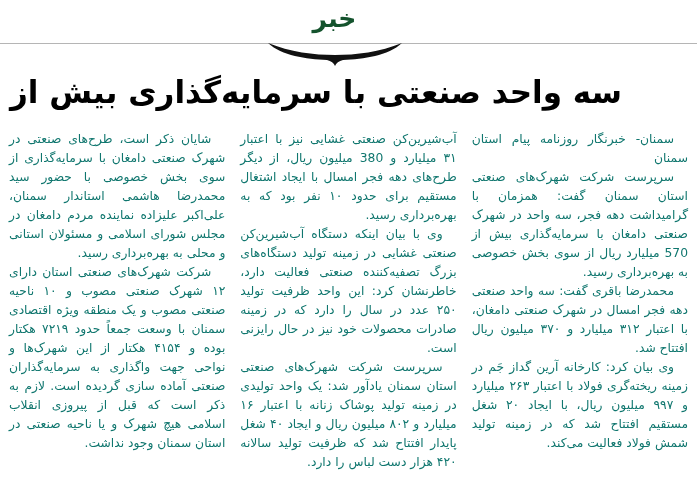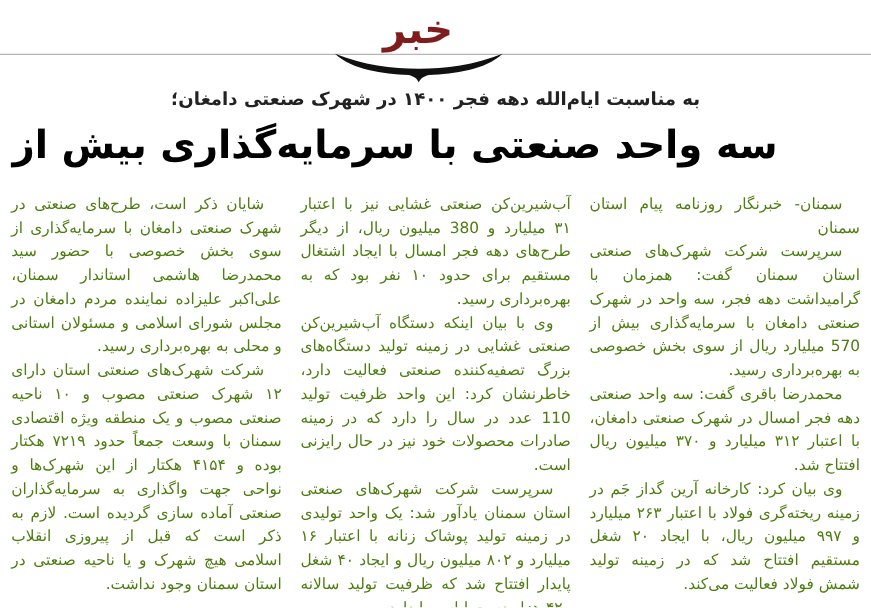--- a/index.html
+++ b/index.html
@@ -22,23 +22,23 @@
   .masthead {
     position: relative;
     height: 64px;
   }
   .section-title {
     position: absolute;
     top: 4px;
     left: 0;
     right: 28px;
     text-align: center;
-    font-size: 32px;
+    font-size: 25px;
     font-weight: bold;
-    color: #7f1d1d;
+    color: #14532d;
     letter-spacing: 1px;
   }
   .header-rule {
     position: absolute;
     top: 43px;
     left: 0;
     width: 100%;
     border: 0;
     border-top: 1px solid #b5b5b5;
     margin: 0;
@@ -81,21 +81,21 @@
   .col {
     flex: 1 1 0;
     min-width: 0;
   }
   .col p.para {
     margin: 0;
     font-size: 12.3px;
     line-height: 19px;
     text-align: justify;
     text-justify: inter-word;
-    color: #4d7c0f;
+    color: #0f766e;
   }
   .col p.para.indent {
     text-indent: 14px;
   }
 </style>
 </head>
 <body>
 
 <div class="page" dir="rtl">
 
@@ -106,36 +106,35 @@
       <path d="M 0 1
                C 22 10, 46 13, 67 13
                C 88 13, 112 10, 134 1
                C 120 14, 96 17, 75 18
                C 71 19, 68 21, 67 24
                C 66 21, 63 19, 59 18
                C 38 17, 14 14, 0 1 Z" fill="#111111"></path>
     </svg>
   </div>
 
-  <div class="kicker">به مناسبت ایام‌الله دهه فجر ۱۴۰۰ در شهرک صنعتی دامغان؛</div>
 
   <h1 class="headline">
     <span>سه واحد صنعتی با سرمایه‌گذاری بیش از</span><br>
   </h1>
 
   <div class="columns">
     <div class="col">
         <p class="para indent">سمنان- خبرنگار روزنامه پیام استان سمنان</p>
         <p class="para indent">سرپرست شرکت شهرک‌های صنعتی استان سمنان گفت: همزمان با گرامیداشت دهه فجر، سه واحد در شهرک صنعتی دامغان با سرمایه‌گذاری بیش از 570 میلیارد ریال از سوی بخش خصوصی به بهره‌برداری رسید.</p>
         <p class="para indent">محمدرضا باقری گفت: سه واحد صنعتی دهه فجر امسال در شهرک صنعتی دامغان، با اعتبار ۳۱۲ میلیارد و ۳۷۰ میلیون ریال افتتاح شد.</p>
         <p class="para indent">وی بیان کرد: کارخانه آرین گداز جَم در زمینه ریخته‌گری فولاد با اعتبار ۲۶۳ میلیارد و ۹۹۷ میلیون ریال، با ایجاد ۲۰ شغل مستقیم افتتاح شد که در زمینه تولید شمش فولاد فعالیت می‌کند.</p>
       </div>
     <div class="col">
         <p class="para">آب‌شیرین‌کن صنعتی غشایی نیز با اعتبار ۳۱ میلیارد و 380 میلیون ریال، از دیگر طرح‌های دهه فجر امسال با ایجاد اشتغال مستقیم برای حدود ۱۰ نفر بود که به بهره‌برداری رسید.</p>
-        <p class="para indent">وی با بیان اینکه دستگاه آب‌شیرین‌کن صنعتی غشایی در زمینه تولید دستگاه‌های بزرگ تصفیه‌کننده صنعتی فعالیت دارد، خاطرنشان کرد: این واحد ظرفیت تولید 110 عدد در سال را دارد که در زمینه صادرات محصولات خود نیز در حال رایزنی است.</p>
+        <p class="para indent">وی با بیان اینکه دستگاه آب‌شیرین‌کن صنعتی غشایی در زمینه تولید دستگاه‌های بزرگ تصفیه‌کننده صنعتی فعالیت دارد، خاطرنشان کرد: این واحد ظرفیت تولید ۲۵۰ عدد در سال را دارد که در زمینه صادرات محصولات خود نیز در حال رایزنی است.</p>
         <p class="para indent">سرپرست شرکت شهرک‌های صنعتی استان سمنان یادآور شد: یک واحد تولیدی در زمینه تولید پوشاک زنانه با اعتبار ۱۶ میلیارد و ۸۰۲ میلیون ریال و ایجاد ۴۰ شغل پایدار افتتاح شد که ظرفیت تولید سالانه ۴۲۰ هزار دست لباس را دارد.</p>
       </div>
     <div class="col">
         <p class="para indent">شایان ذکر است، طرح‌های صنعتی در شهرک صنعتی دامغان با سرمایه‌گذاری از سوی بخش خصوصی با حضور سید محمدرضا هاشمی استاندار سمنان، علی‌اکبر علیزاده نماینده مردم دامغان در مجلس شورای اسلامی و مسئولان استانی و محلی به بهره‌برداری رسید.</p>
         <p class="para indent">شرکت شهرک‌های صنعتی استان دارای ۱۲ شهرک صنعتی مصوب و ۱۰ ناحیه صنعتی مصوب و یک منطقه ویژه اقتصادی سمنان با وسعت جمعاً حدود ۷۲۱۹ هکتار بوده و ۴۱۵۴ هکتار از این شهرک‌ها و نواحی جهت واگذاری به سرمایه‌گذاران صنعتی آماده سازی گردیده است. لازم به ذکر است که قبل از پیروزی انقلاب اسلامی هیچ شهرک و یا ناحیه صنعتی در استان سمنان وجود نداشت.</p>
       </div>
   </div>
 
 </div>
 

